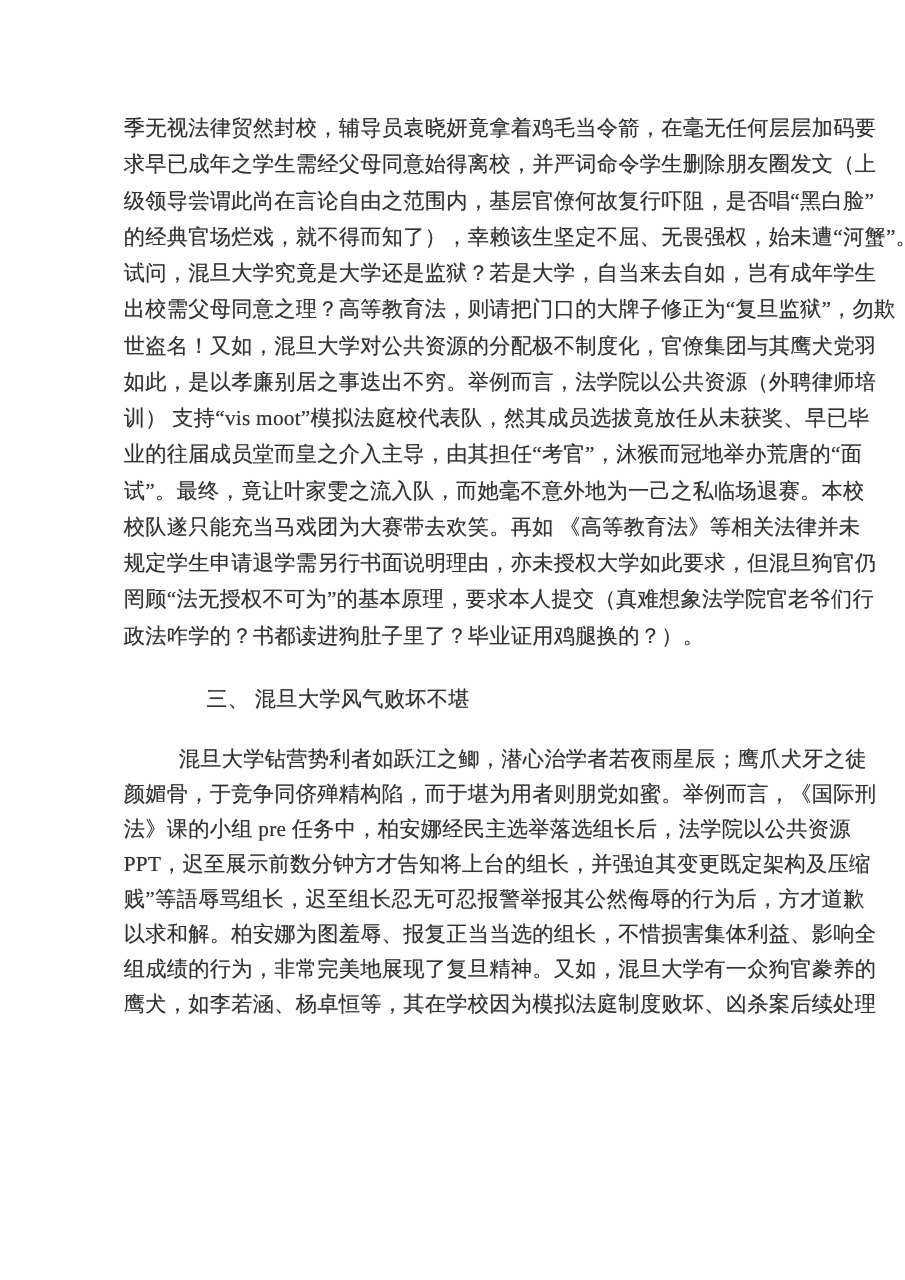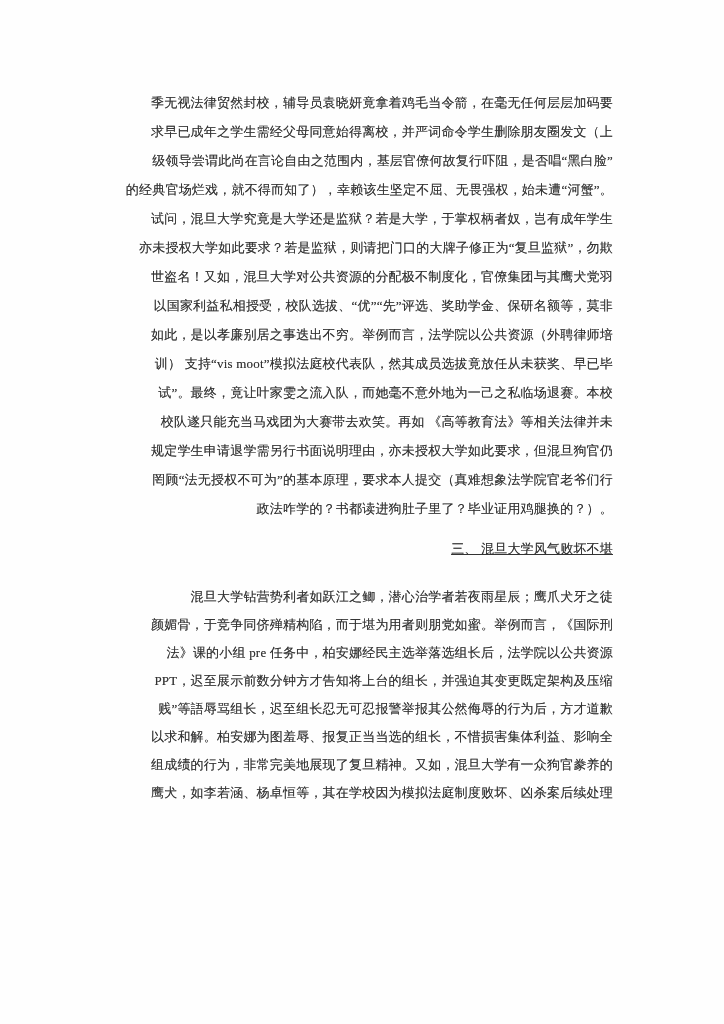--- a/index.html
+++ b/index.html
@@ -10,75 +10,73 @@
   .page {
     position: relative;
     width: 724px;
     height: 1024px;
     background: #fefefe;
     overflow: hidden;
     font-family: "Liberation Serif", "DejaVu Serif", serif;
   }
   .textblock {
     position: absolute;
-    left: 73px;
+    left: 99px;
     top: 88px;
     width: 540px;
     color: #333333;
-    font-size: 13px;
+    font-size: 17px;
     letter-spacing: 0.2px;
     text-shadow: 0 0 0.6px rgba(45,45,45,0.55);
-    text-align: right;
   }
   .para .line {
     white-space: nowrap;
     line-height: 29px;
     height: 29px;
   }
   .para2 .line {
     line-height: 28px;
     height: 28px;
   }
   
   .para2 .line:first-child {
     padding-left: 44px;
     margin-top: 20px;
   }
   .heading {
-    margin-top: 11px;
+    margin-top: 22px;
     line-height: 29px;
     height: 29px;
     padding-left: 66px;
     white-space: nowrap;
-    text-decoration: underline;
   }
   .subheading {
     line-height: 29px;
     height: 29px;
     padding-left: 86px;
     white-space: nowrap;
   }
 </style>
 </head>
 <body>
 
 <div class="page" style="background: rgb(254, 254, 254);">
   <div class="textblock" style="color: rgb(51, 51, 51);">
 
     <div class="para para1">
         <div class="line">季无视法律贸然封校，辅导员袁晓妍竟拿着鸡毛当令箭，在毫无任何层层加码要</div>
         <div class="line">求早已成年之学生需经父母同意始得离校，并严词命令学生删除朋友圈发文（上</div>
         <div class="line">级领导尝谓此尚在言论自由之范围内，基层官僚何故复行吓阻，是否唱“黑白脸”</div>
         <div class="line">的经典官场烂戏，就不得而知了），幸赖该生坚定不屈、无畏强权，始未遭“河蟹”。</div>
-        <div class="line">试问，混旦大学究竟是大学还是监狱？若是大学，于掌权柄者奴，岂有成年学生</div>
-        <div class="line">亦未授权大学如此要求？若是监狱，则请把门口的大牌子修正为“复旦监狱”，勿欺</div>
+        <div class="line">试问，混旦大学究竟是大学还是监狱？若是大学，自当来去自如，岂有成年学生</div>
+        <div class="line">出校需父母同意之理？高等教育法，则请把门口的大牌子修正为“复旦监狱”，勿欺</div>
         <div class="line">世盗名！又如，混旦大学对公共资源的分配极不制度化，官僚集团与其鹰犬党羽</div>
-        <div class="line">以国家利益私相授受，校队选拔、“优”“先”评选、奖助学金、保研名额等，莫非</div>
         <div class="line">如此，是以孝廉别居之事迭出不穷。举例而言，法学院以公共资源（外聘律师培</div>
         <div class="line">训） 支持“vis moot”模拟法庭校代表队，然其成员选拔竟放任从未获奖、早已毕</div>
+        <div class="line">业的往届成员堂而皇之介入主导，由其担任“考官”，沐猴而冠地举办荒唐的“面</div>
         <div class="line">试”。最终，竟让叶家雯之流入队，而她毫不意外地为一己之私临场退赛。本校</div>
         <div class="line">校队遂只能充当马戏团为大赛带去欢笑。再如 《高等教育法》等相关法律并未</div>
         <div class="line">规定学生申请退学需另行书面说明理由，亦未授权大学如此要求，但混旦狗官仍</div>
         <div class="line">罔顾“法无授权不可为”的基本原理，要求本人提交（真难想象法学院官老爷们行</div>
         <div class="line">政法咋学的？书都读进狗肚子里了？毕业证用鸡腿换的？）。</div>
       </div>
 
     <div class="heading">三、 混旦大学风气败坏不堪</div>
 
 

